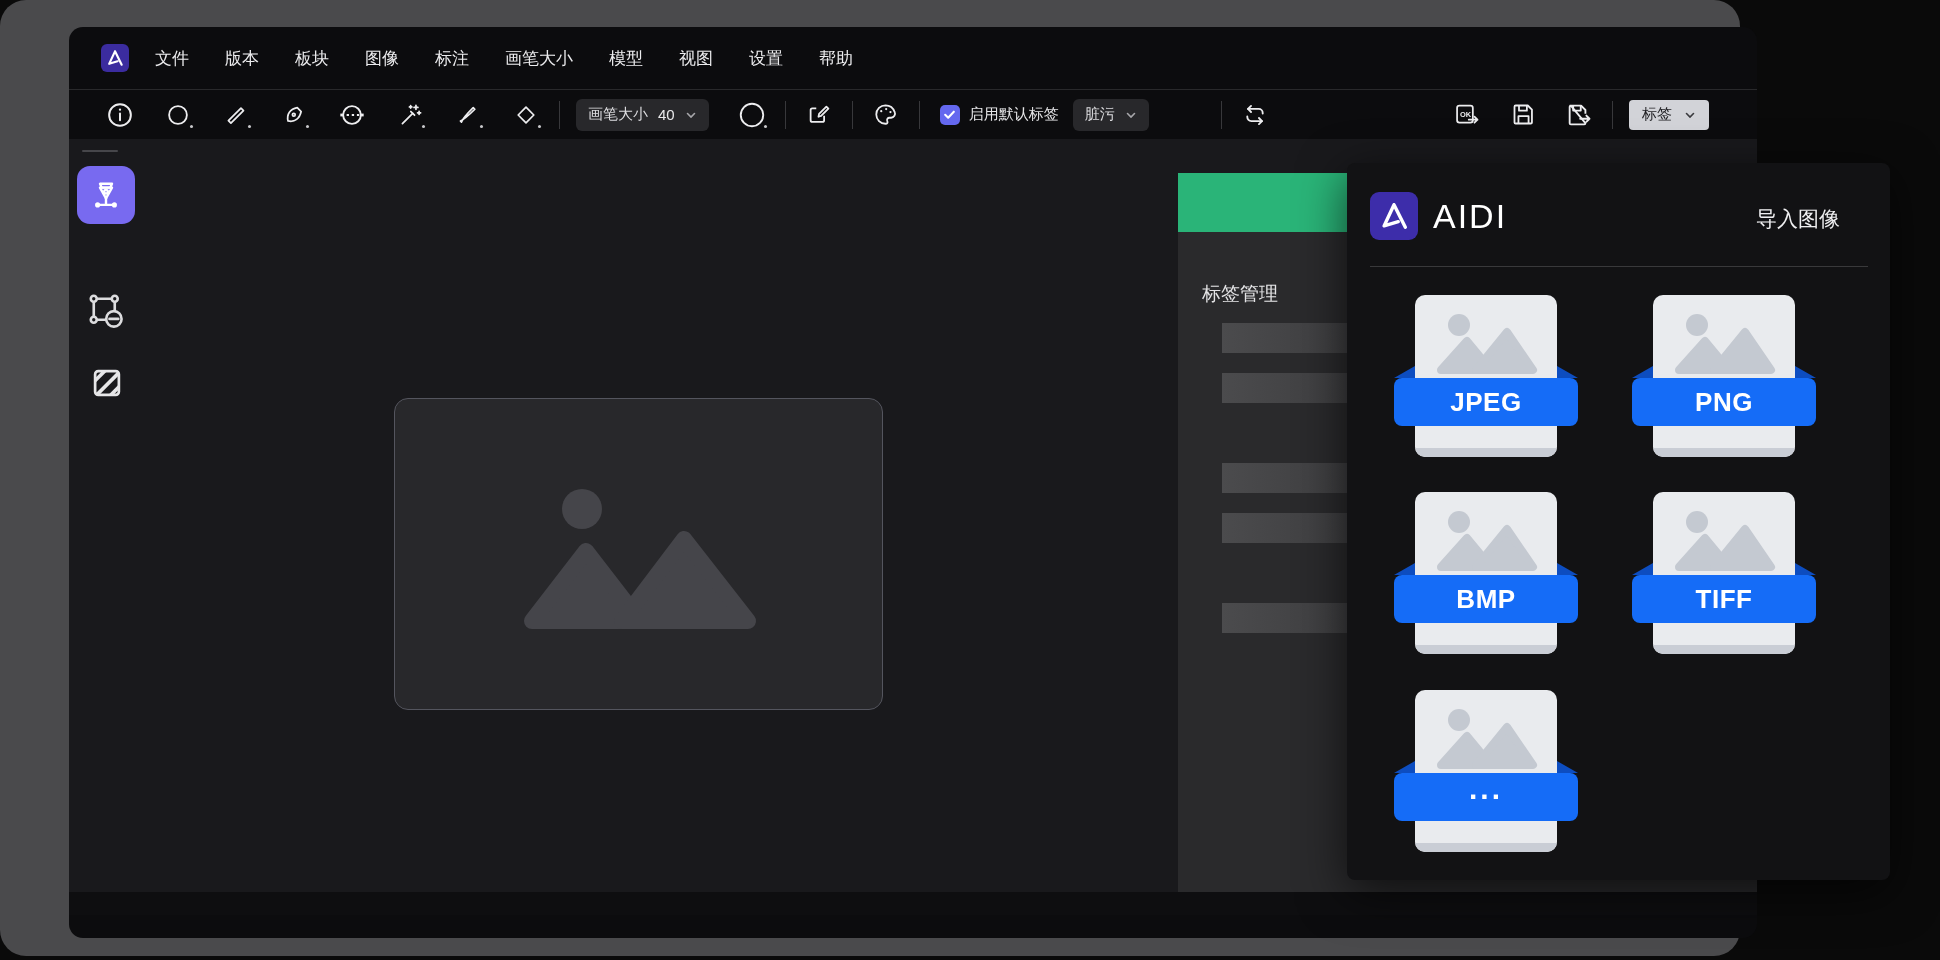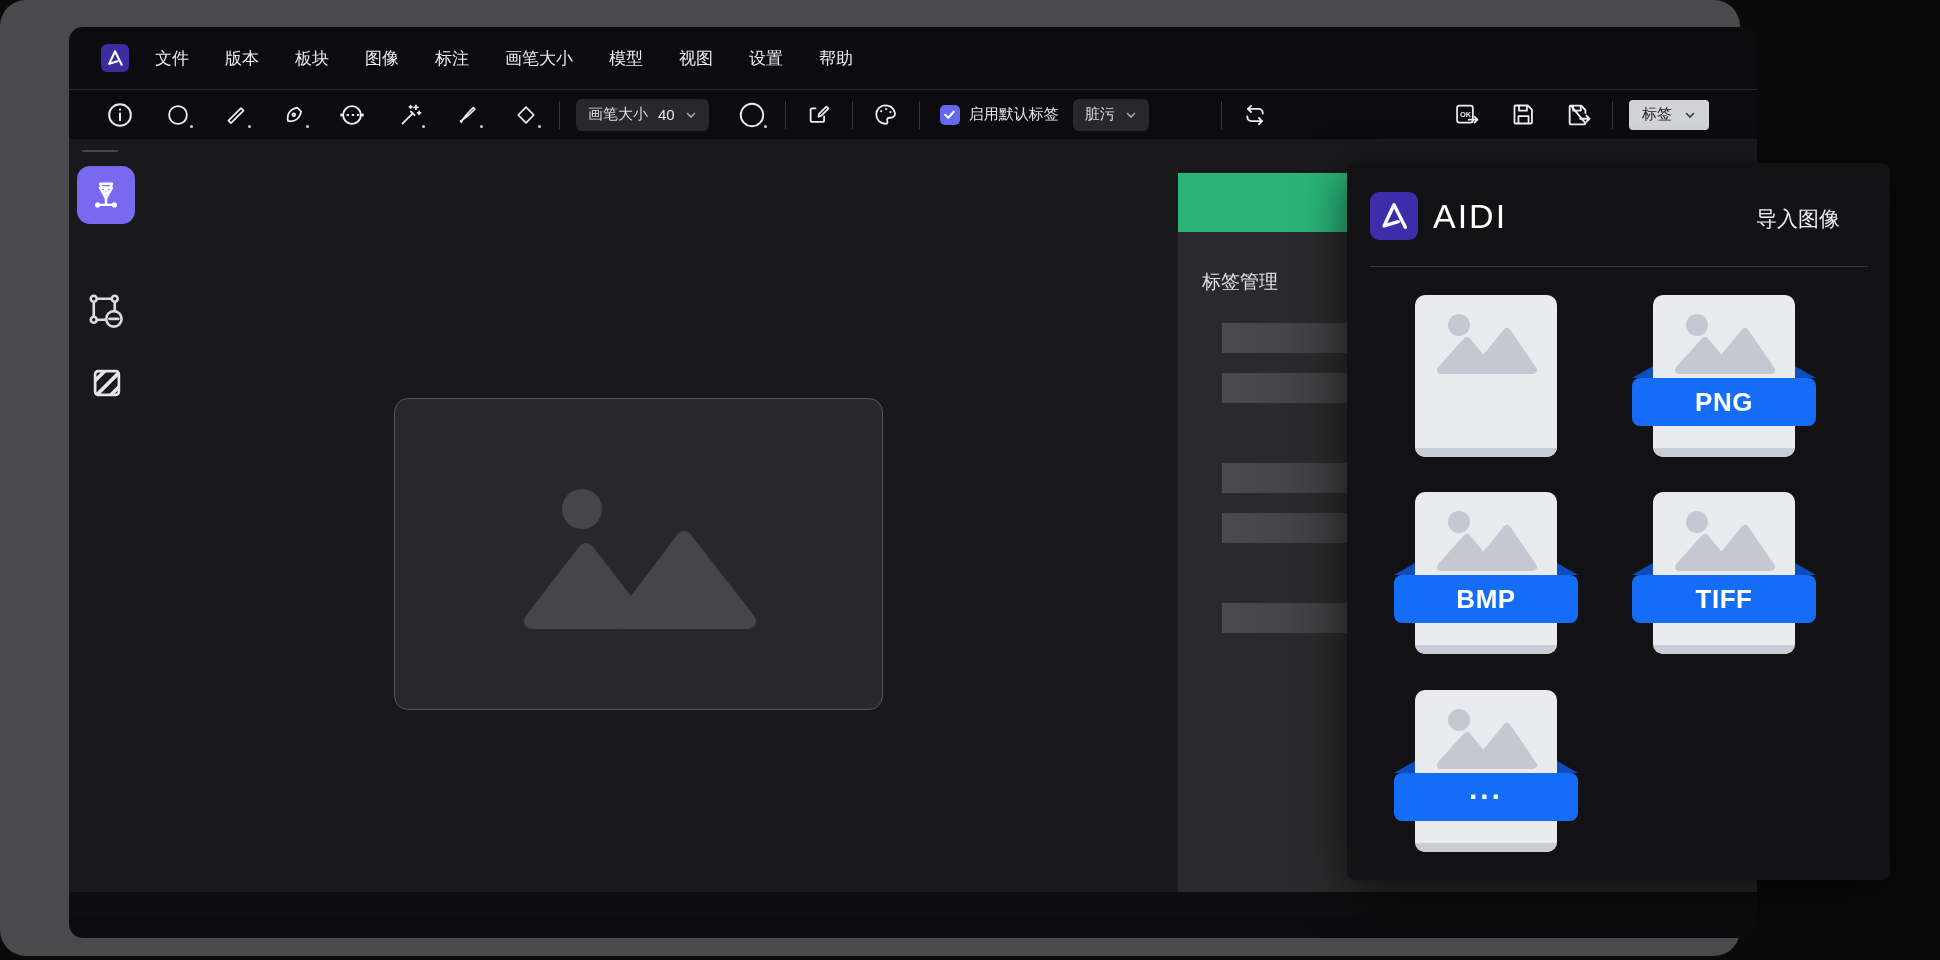--- a/index.html
+++ b/index.html
@@ -35,21 +35,21 @@
   .side-tool.active{left:8px;top:27px;width:58px;height:58px;border-radius:13px;background:#786af0;}
   .side-tool.t2{left:15px;top:150px;width:44px;height:44px;}
   .side-tool.t3{left:18px;top:224px;width:40px;height:40px;}
 
   .canvas-ph{position:absolute;left:325px;top:259px;width:487px;height:310px;border-radius:14px;background:#28282b;border:1.5px solid #54555e;display:flex;align-items:center;justify-content:center;}
 
   
   .label-panel{position:absolute;right:0;top:34px;bottom:0;width:579px;background:#2a2a2c;}
   .panel-green{position:absolute;left:0;top:0;right:0;height:59px;background:#2ab478;overflow:hidden;}
   .panel-green span{position:absolute;left:178px;top:15px;color:#fff;font-size:23px;white-space:nowrap;}
-  .panel-title{position:absolute;left:24px;top:96px;color:#e4e4e6;font-size:19px;}
+  .panel-title{position:absolute;left:24px;top:108px;color:#e4e4e6;font-size:19px;}
   .skel{position:absolute;left:44px;width:160px;height:30px;background:linear-gradient(90deg,#4b4b4d,#3a3a3c);}
 
   
   .dialog{position:absolute;left:1347px;top:163px;width:543px;height:717px;background:#121214;border-radius:8px;box-shadow:0 12px 48px rgba(0,0,0,.65);z-index:20;}
   .dlg-logo{position:absolute;left:23px;top:29px;width:48px;height:48px;border-radius:9px;background:#3d2daa;display:flex;align-items:center;justify-content:center;}
   .dlg-brand{position:absolute;left:86px;top:34px;color:#fff;font-size:34px;letter-spacing:2px;}
   .dlg-title{position:absolute;right:50px;top:42px;color:#f0f0f2;font-size:21px;}
   .dlg-divider{position:absolute;left:23px;right:22px;top:103px;height:1px;background:#39393b;}
 
   .card{position:absolute;width:184px;height:162px;}
@@ -307,20 +307,25 @@
     <div class="dlg-title">导入图像</div>
     <div class="dlg-divider"></div>
 
     <div class="card" style="left:47px;top:132px">
       <div class="page"></div>
       <svg class="thumb" width="114" height="66" viewBox="0 0 114 66">
           <circle cx="30" cy="17" r="11" fill="#c4c9d1"></circle>
           <path d="M12 62 L38 33 L62 62 Z" fill="#c4c9d1" stroke="#c4c9d1" stroke-width="8" stroke-linejoin="round"></path>
           <path d="M47 62 L78 24 L104 62 Z" fill="#c4c9d1" stroke="#c4c9d1" stroke-width="8" stroke-linejoin="round"></path>
         </svg>
+      <div class="ribbon">
+          <i class="fold l"></i>
+          <i class="fold r"></i>
+          <span class="txt">JPEG</span>
+        </div>
     </div>
 
     <div class="card" style="left:285px;top:132px">
       <div class="page"></div>
       <svg class="thumb" width="114" height="66" viewBox="0 0 114 66">
           <circle cx="30" cy="17" r="11" fill="#c4c9d1"></circle>
           <path d="M12 62 L38 33 L62 62 Z" fill="#c4c9d1" stroke="#c4c9d1" stroke-width="8" stroke-linejoin="round"></path>
           <path d="M47 62 L78 24 L104 62 Z" fill="#c4c9d1" stroke="#c4c9d1" stroke-width="8" stroke-linejoin="round"></path>
         </svg>
       <div class="ribbon">

